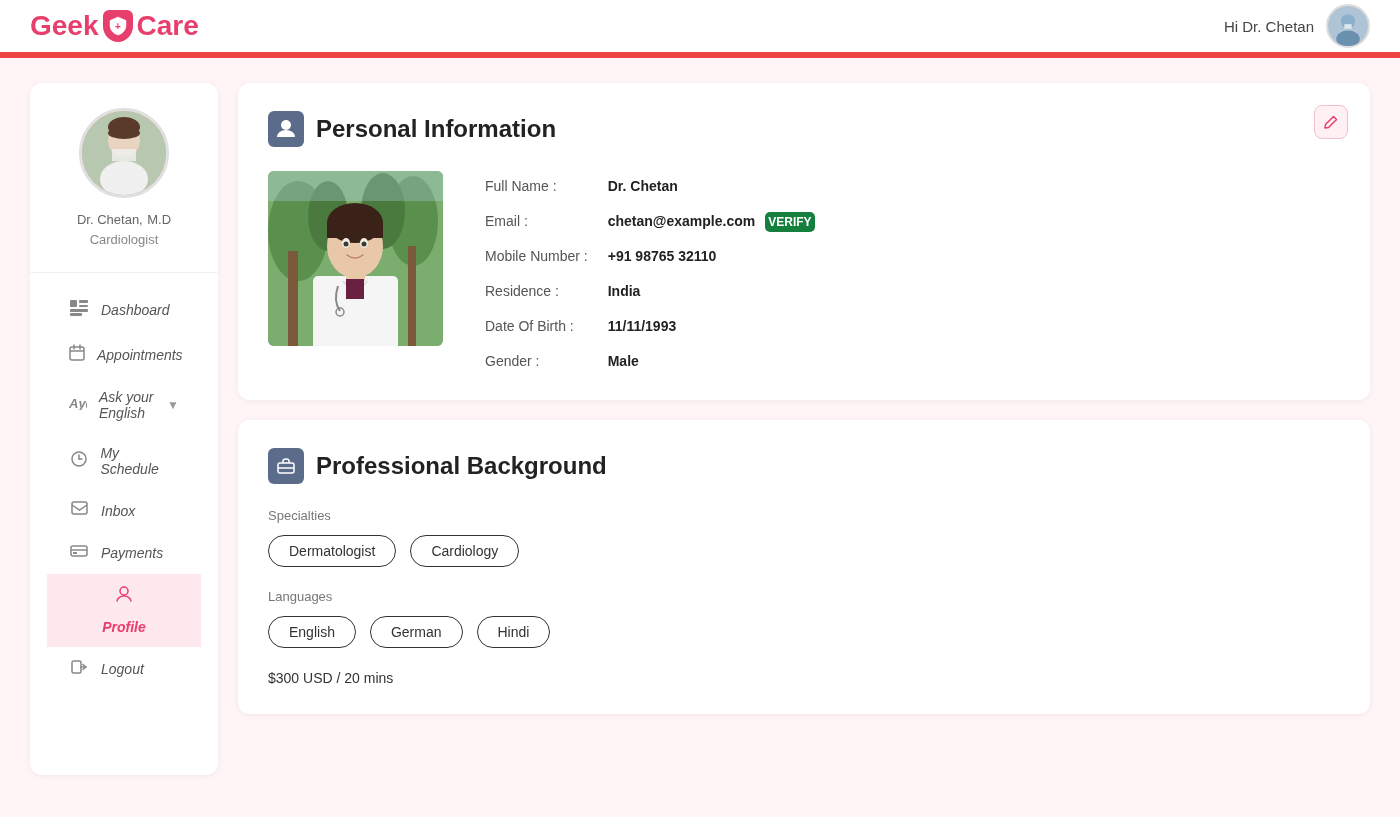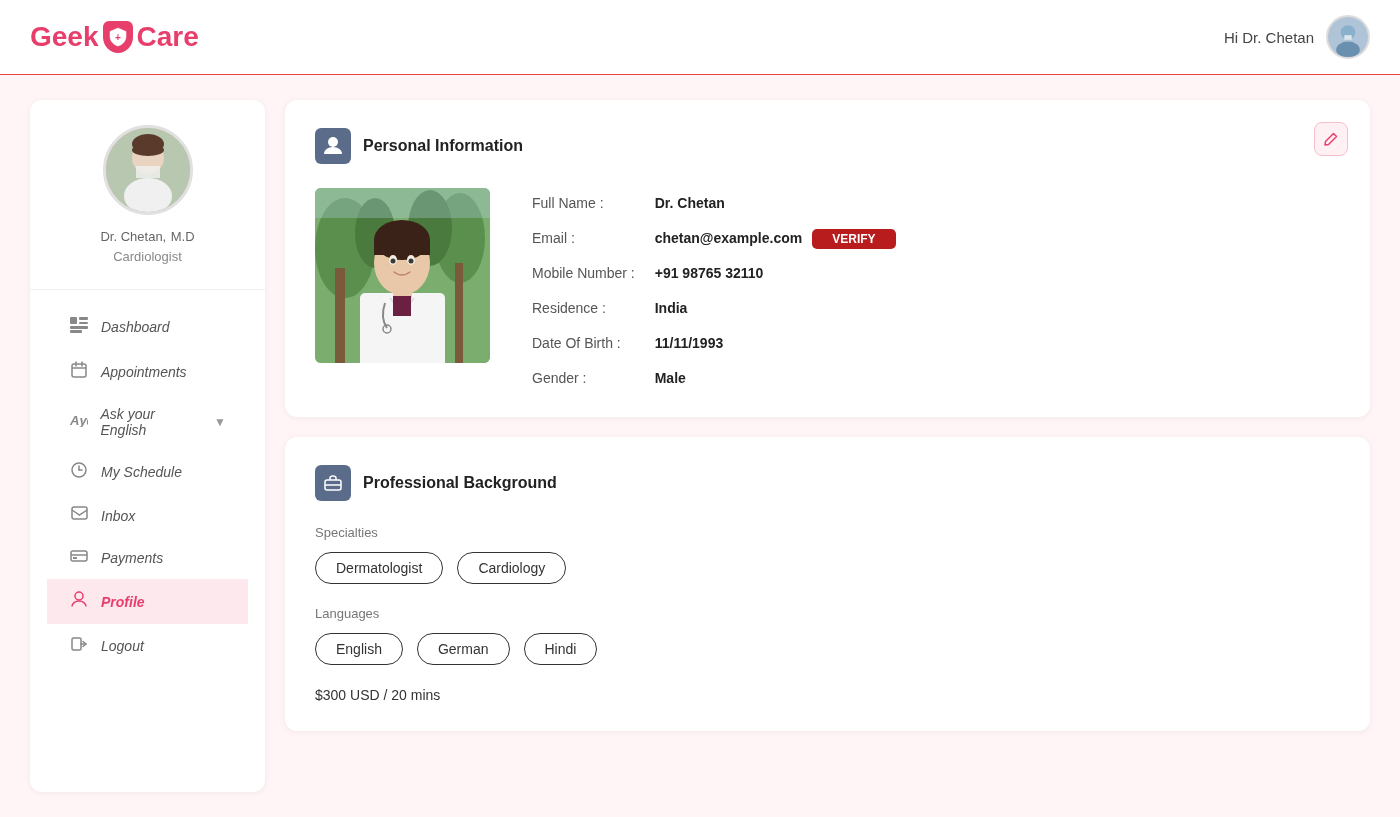--- a/index.html
+++ b/index.html
@@ -6,26 +6,26 @@
     body {
       font-family: 'Segoe UI', Arial, sans-serif;
       background: #fff5f7;
       min-height: 817px;
       width: 1400px;
     }
 
     
     .header {
       background: #fff;
-      height: 75px;
+      height: 58px;
       display: flex;
       align-items: center;
       justify-content: space-between;
       padding: 0 30px;
-      border-bottom: 1px solid #ef4444;
+      border-bottom: 6px solid #ef4444;
     }
     .logo {
       display: flex;
       align-items: center;
       gap: 2px;
     }
     .logo-text {
       font-size: 28px;
       font-weight: 700;
       color: #e83e6c;
@@ -72,21 +72,21 @@
     
     .main-layout {
       display: flex;
       padding: 25px 30px;
       gap: 20px;
       min-height: calc(817px - 75px);
     }
 
     
     .sidebar {
-      width: 235px;
+      width: 188px;
       background: #fff;
       border-radius: 12px;
       padding: 25px 0 20px;
       flex-shrink: 0;
       box-shadow: 0 1px 6px rgba(0,0,0,0.06);
     }
     .sidebar-profile {
       text-align: center;
       padding: 0 20px 25px;
       border-bottom: 1px solid #f0f0f0;
@@ -130,20 +130,21 @@
       cursor: pointer;
       color: #555;
       font-size: 14px;
       transition: background 0.2s;
       position: relative;
     }
     .nav-item.active {
       background: #fde8ee;
       color: #e83e6c;
       font-weight: 600;
+      flex-direction: column;
     }
     .nav-item.active .nav-icon {
       color: #e83e6c;
     }
     .nav-icon {
       width: 20px;
       text-align: center;
       color: #666;
       font-size: 16px;
     }
@@ -180,21 +181,21 @@
       height: 36px;
       background: #5b6b8a;
       border-radius: 6px;
       display: flex;
       align-items: center;
       justify-content: center;
       color: #fff;
       font-size: 16px;
     }
     .card-title {
-      font-size: 16px;
+      font-size: 24px;
       font-weight: 600;
       color: #222;
     }
     .edit-btn {
       position: absolute;
       top: 22px;
       right: 22px;
       width: 34px;
       height: 34px;
       border-radius: 8px;
@@ -233,25 +234,25 @@
       font-size: 14px;
       color: #222;
       font-weight: 600;
       line-height: 1.5;
       grid-column: 2;
       display: flex;
       align-items: center;
       gap: 10px;
     }
     .verify-btn {
-      background: #b91c1c;
+      background: #15803d;
       color: #fff;
       border: none;
       border-radius: 5px;
-      padding: 3px 20px;
+      padding: 3px 3px;
       font-size: 12px;
       font-weight: 600;
       cursor: pointer;
     }
 
     
     .section-label {
       font-size: 13px;
       color: #777;
       margin-bottom: 12px;

